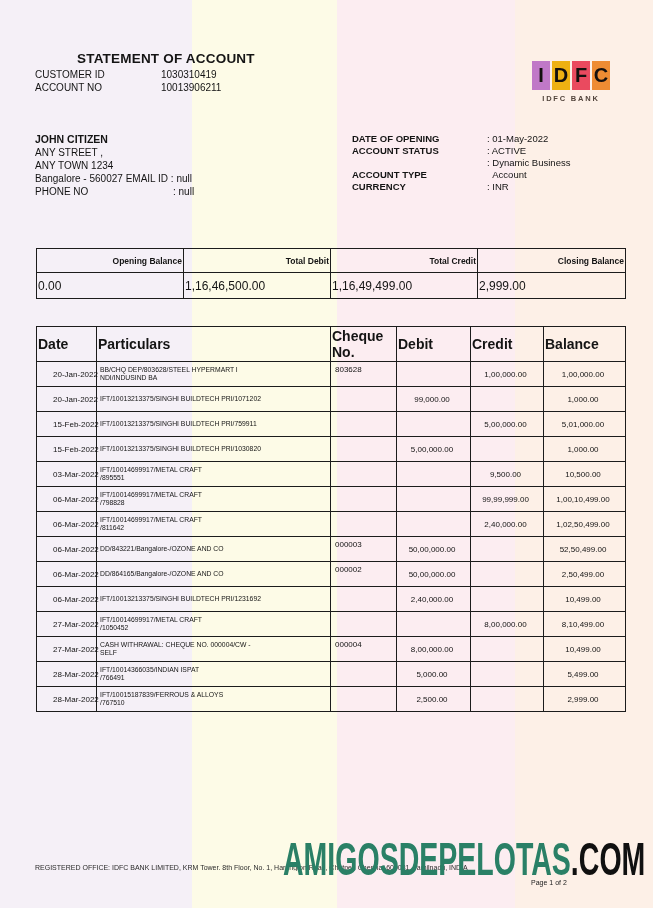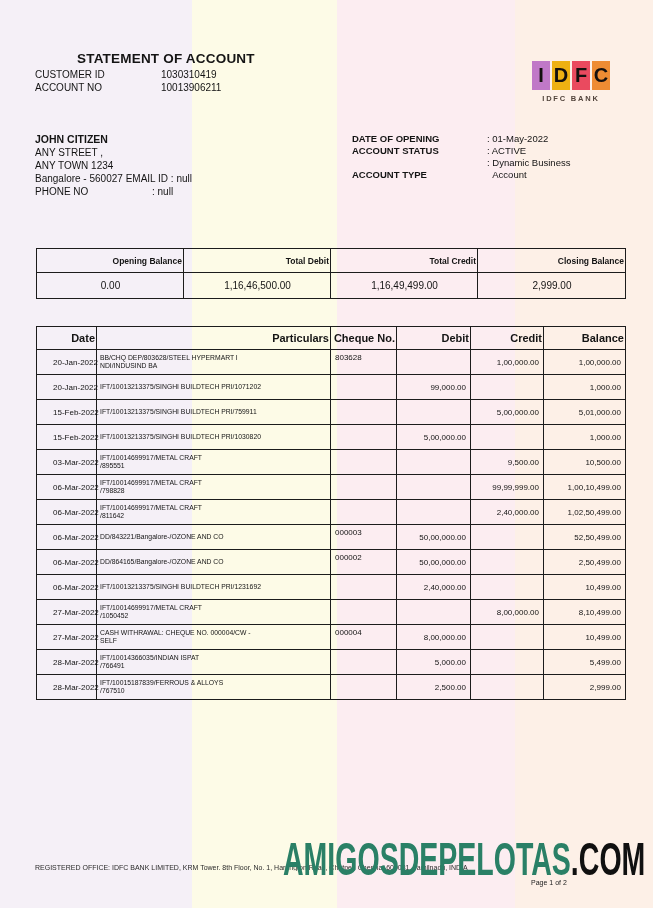--- a/index.html
+++ b/index.html
@@ -25,42 +25,42 @@
   .tile { width: 18px; height: 29px; display: flex; align-items: center; justify-content: center;
           font-weight: bold; font-size: 20px; color: #14100e; }
   .tile-i { background: #c078c7; }
   .tile-d { background: #eeb112; }
   .tile-f { background: #ea4a5f; }
   .tile-c { background: #ee8c33; }
   .logo-caption { margin-top: 4px; font-size: 7.5px; font-weight: bold; letter-spacing: 1.8px; color: #52443c; }
 
   .customer { position: absolute; left: 35px; top: 133px; font-size: 10px; line-height: 13px; }
   .customer-name { font-weight: bold; font-size: 10.5px; }
-  .phone-row { display: flex; }
+  .phone-row { display: flex; gap: 21px; }
   .phone-label { width: 117px; }
 
   .acct-info { position: absolute; left: 352px; top: 133px; font-size: 9.5px; line-height: 12px; }
   .acct-row { display: flex; align-items: flex-end; }
   .acct-label { width: 135px; font-weight: bold; }
   .acct-value { white-space: pre-line; }
 
   table { border-collapse: collapse; }
   th, td { border: 1px solid #1c1c1c; }
 
   .summary-table { position: absolute; left: 36px; top: 248px; width: 589px; table-layout: fixed; }
   .summary-table th { height: 21px; font-size: 8.5px; text-align: right; font-weight: bold; }
-  .summary-table td { height: 23px; font-size: 10px; text-align: center; padding-right: 0; }
+  .summary-table td { height: 23px; font-size: 12px; text-align: left; padding-right: 0; }
 
   .txn-table { position: absolute; left: 36px; top: 326px; width: 589px; table-layout: fixed; }
-  .txn-table th { height: 20px; font-size: 11px; text-align: right; font-weight: bold; }
+  .txn-table th { height: 20px; font-size: 14px; text-align: left; font-weight: bold; }
   .txn-table td { height: 20px; vertical-align: middle; }
   td.c-date { font-size: 8px; padding-left: 16px; white-space: nowrap; }
   td.c-part { font-size: 6.8px; line-height: 8px; padding: 2px 3px; white-space: pre-line; }
   td.c-cheq { font-size: 8px; padding-left: 4px; vertical-align: top; padding-top: 3px; }
-  td.c-amt  { font-size: 8px; text-align: right; padding-right: 4px; }
+  td.c-amt  { font-size: 8px; text-align: center; padding-right: 4px; }
 
   .footer-office { position: absolute; left: 35px; top: 864px; width: 605px; font-size: 7px;
                    white-space: nowrap; overflow: hidden; z-index: 1; color: #2a2a2a; }
   .watermark { position: absolute; left: 283px; top: 836px; z-index: 2; white-space: nowrap;
                font-weight: bold; font-size: 46px; line-height: 1;
                transform: scaleX(0.62); transform-origin: 0 0; }
   .wm-main { color: #2a8066; }
   .wm-suffix { color: #101010; }
   .page-indicator { position: absolute; left: 531px; top: 879px; font-size: 7px; z-index: 3; color: #222; }
 </style>
@@ -110,20 +110,24 @@
     </div>
     <div class="acct-row">
       <span class="acct-label">ACCOUNT STATUS</span>
       <span class="acct-value">: ACTIVE</span>
     </div>
     <div class="acct-row">
       <span class="acct-label">ACCOUNT TYPE</span>
       <span class="acct-value">: Dynamic Business
 &nbsp;&nbsp;Account</span>
     </div>
+    <div class="acct-row">
+      <span class="acct-label">CURRENCY</span>
+      <span class="acct-value">: INR</span>
+    </div>
   </div>
 
   <table class="summary-table">
     <colgroup>
         <col style="width:147px">
         <col style="width:147px">
         <col style="width:147px">
         <col style="width:148px">
       </colgroup>
     <thead>

